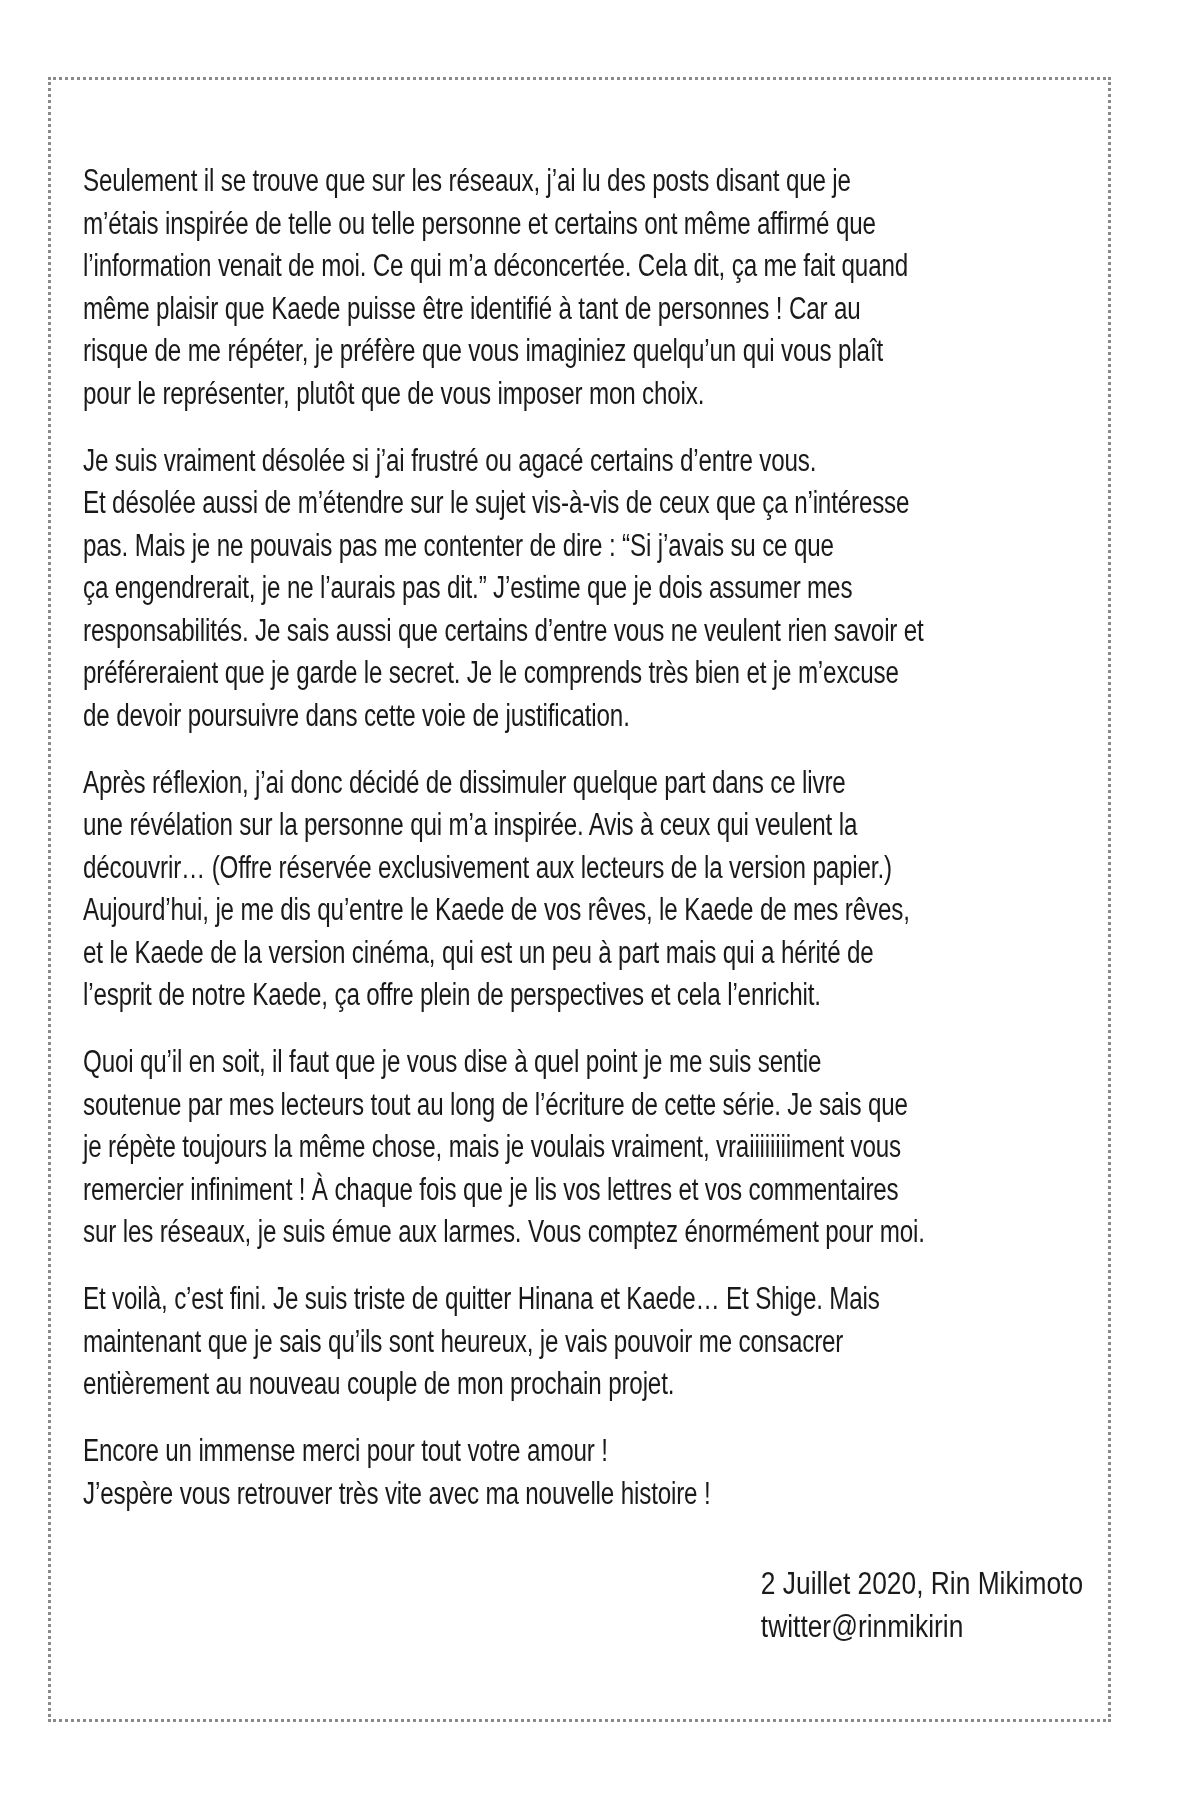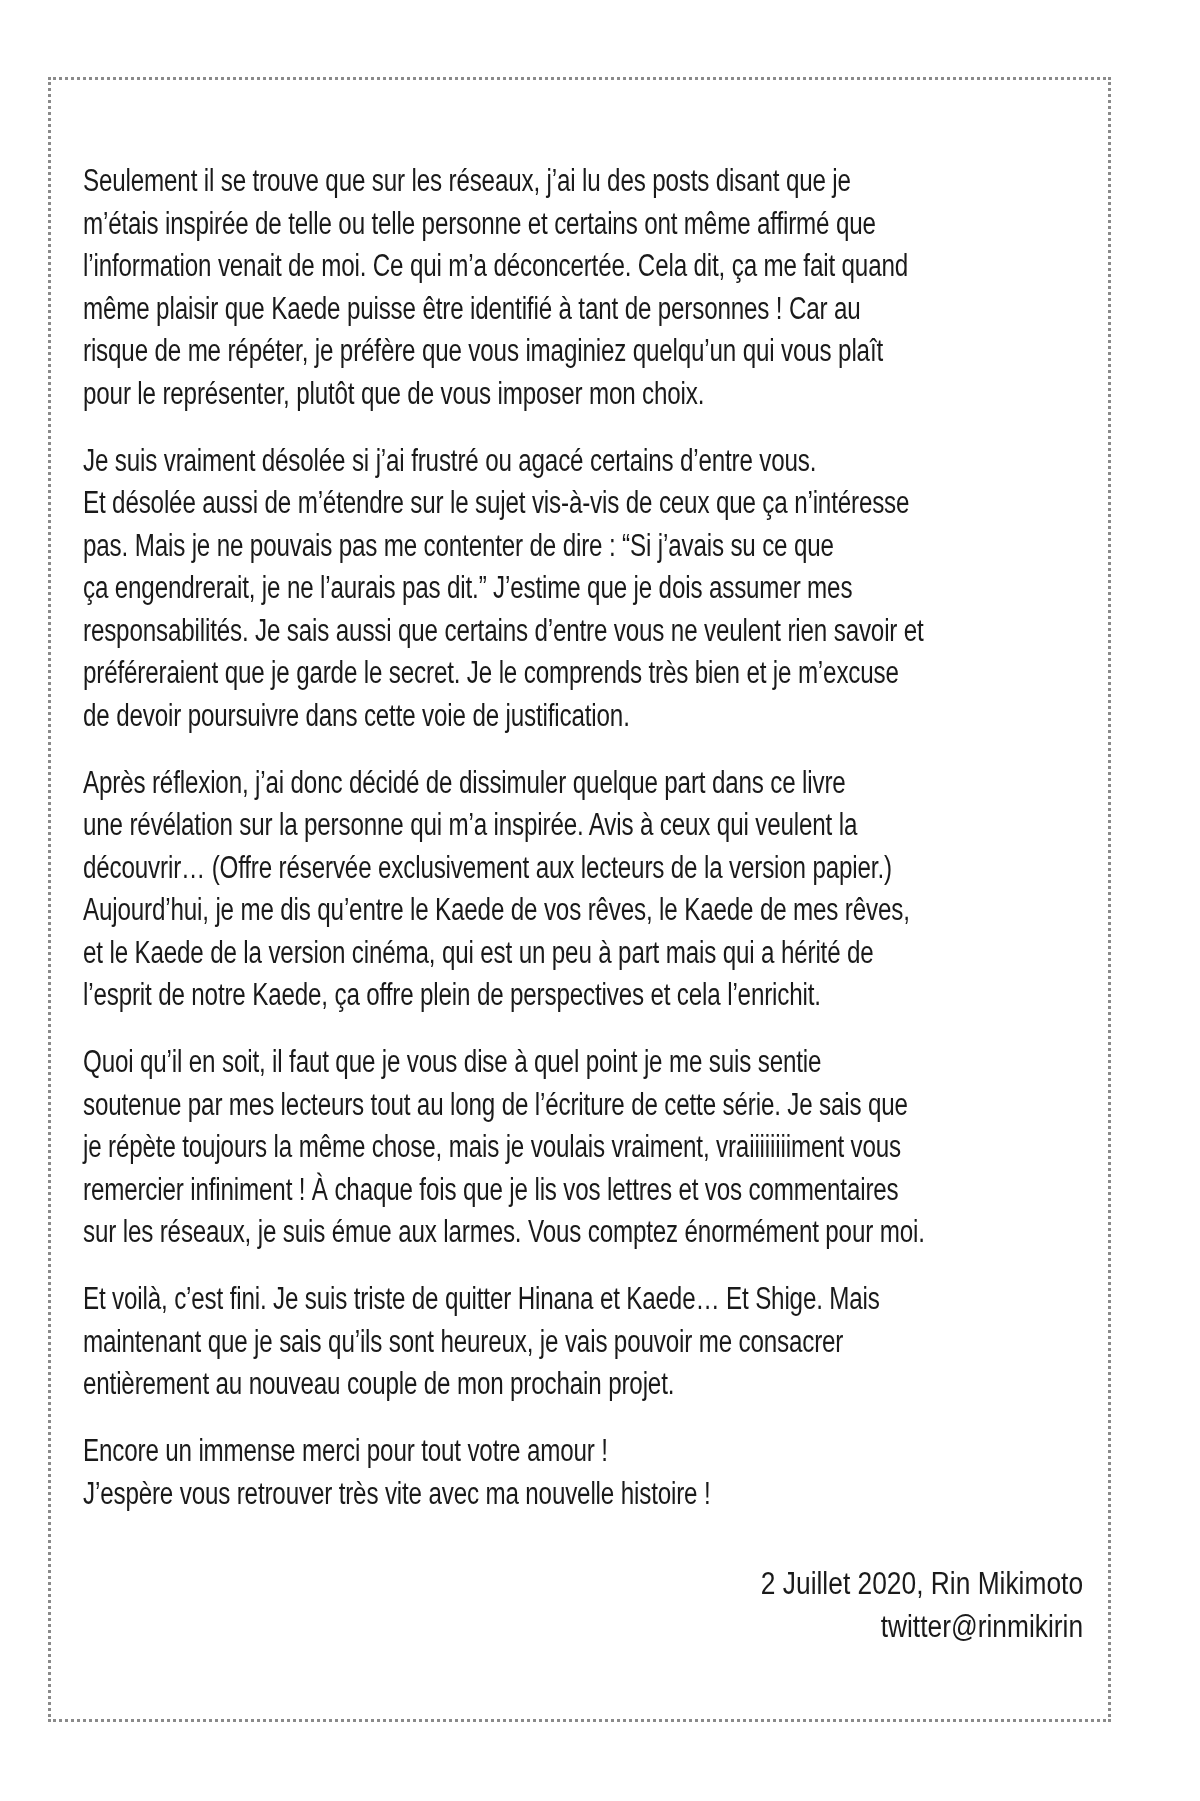--- a/index.html
+++ b/index.html
@@ -39,21 +39,21 @@
     font-size: 31px;
     line-height: 42.5px;
     height: 42.5px;
     white-space: nowrap;
     letter-spacing: -0.2px;
   }
   .signature {
     position: absolute;
     right: 117px;
     top: 1563px;
-    text-align: right;
+    text-align: left;
   }
   .signature-inner {
     transform-origin: 100% 0;
     transform: scaleX(0.85);
   }
   .sig-line {
     font-size: 31px;
     line-height: 42.5px;
     white-space: nowrap;
   }

